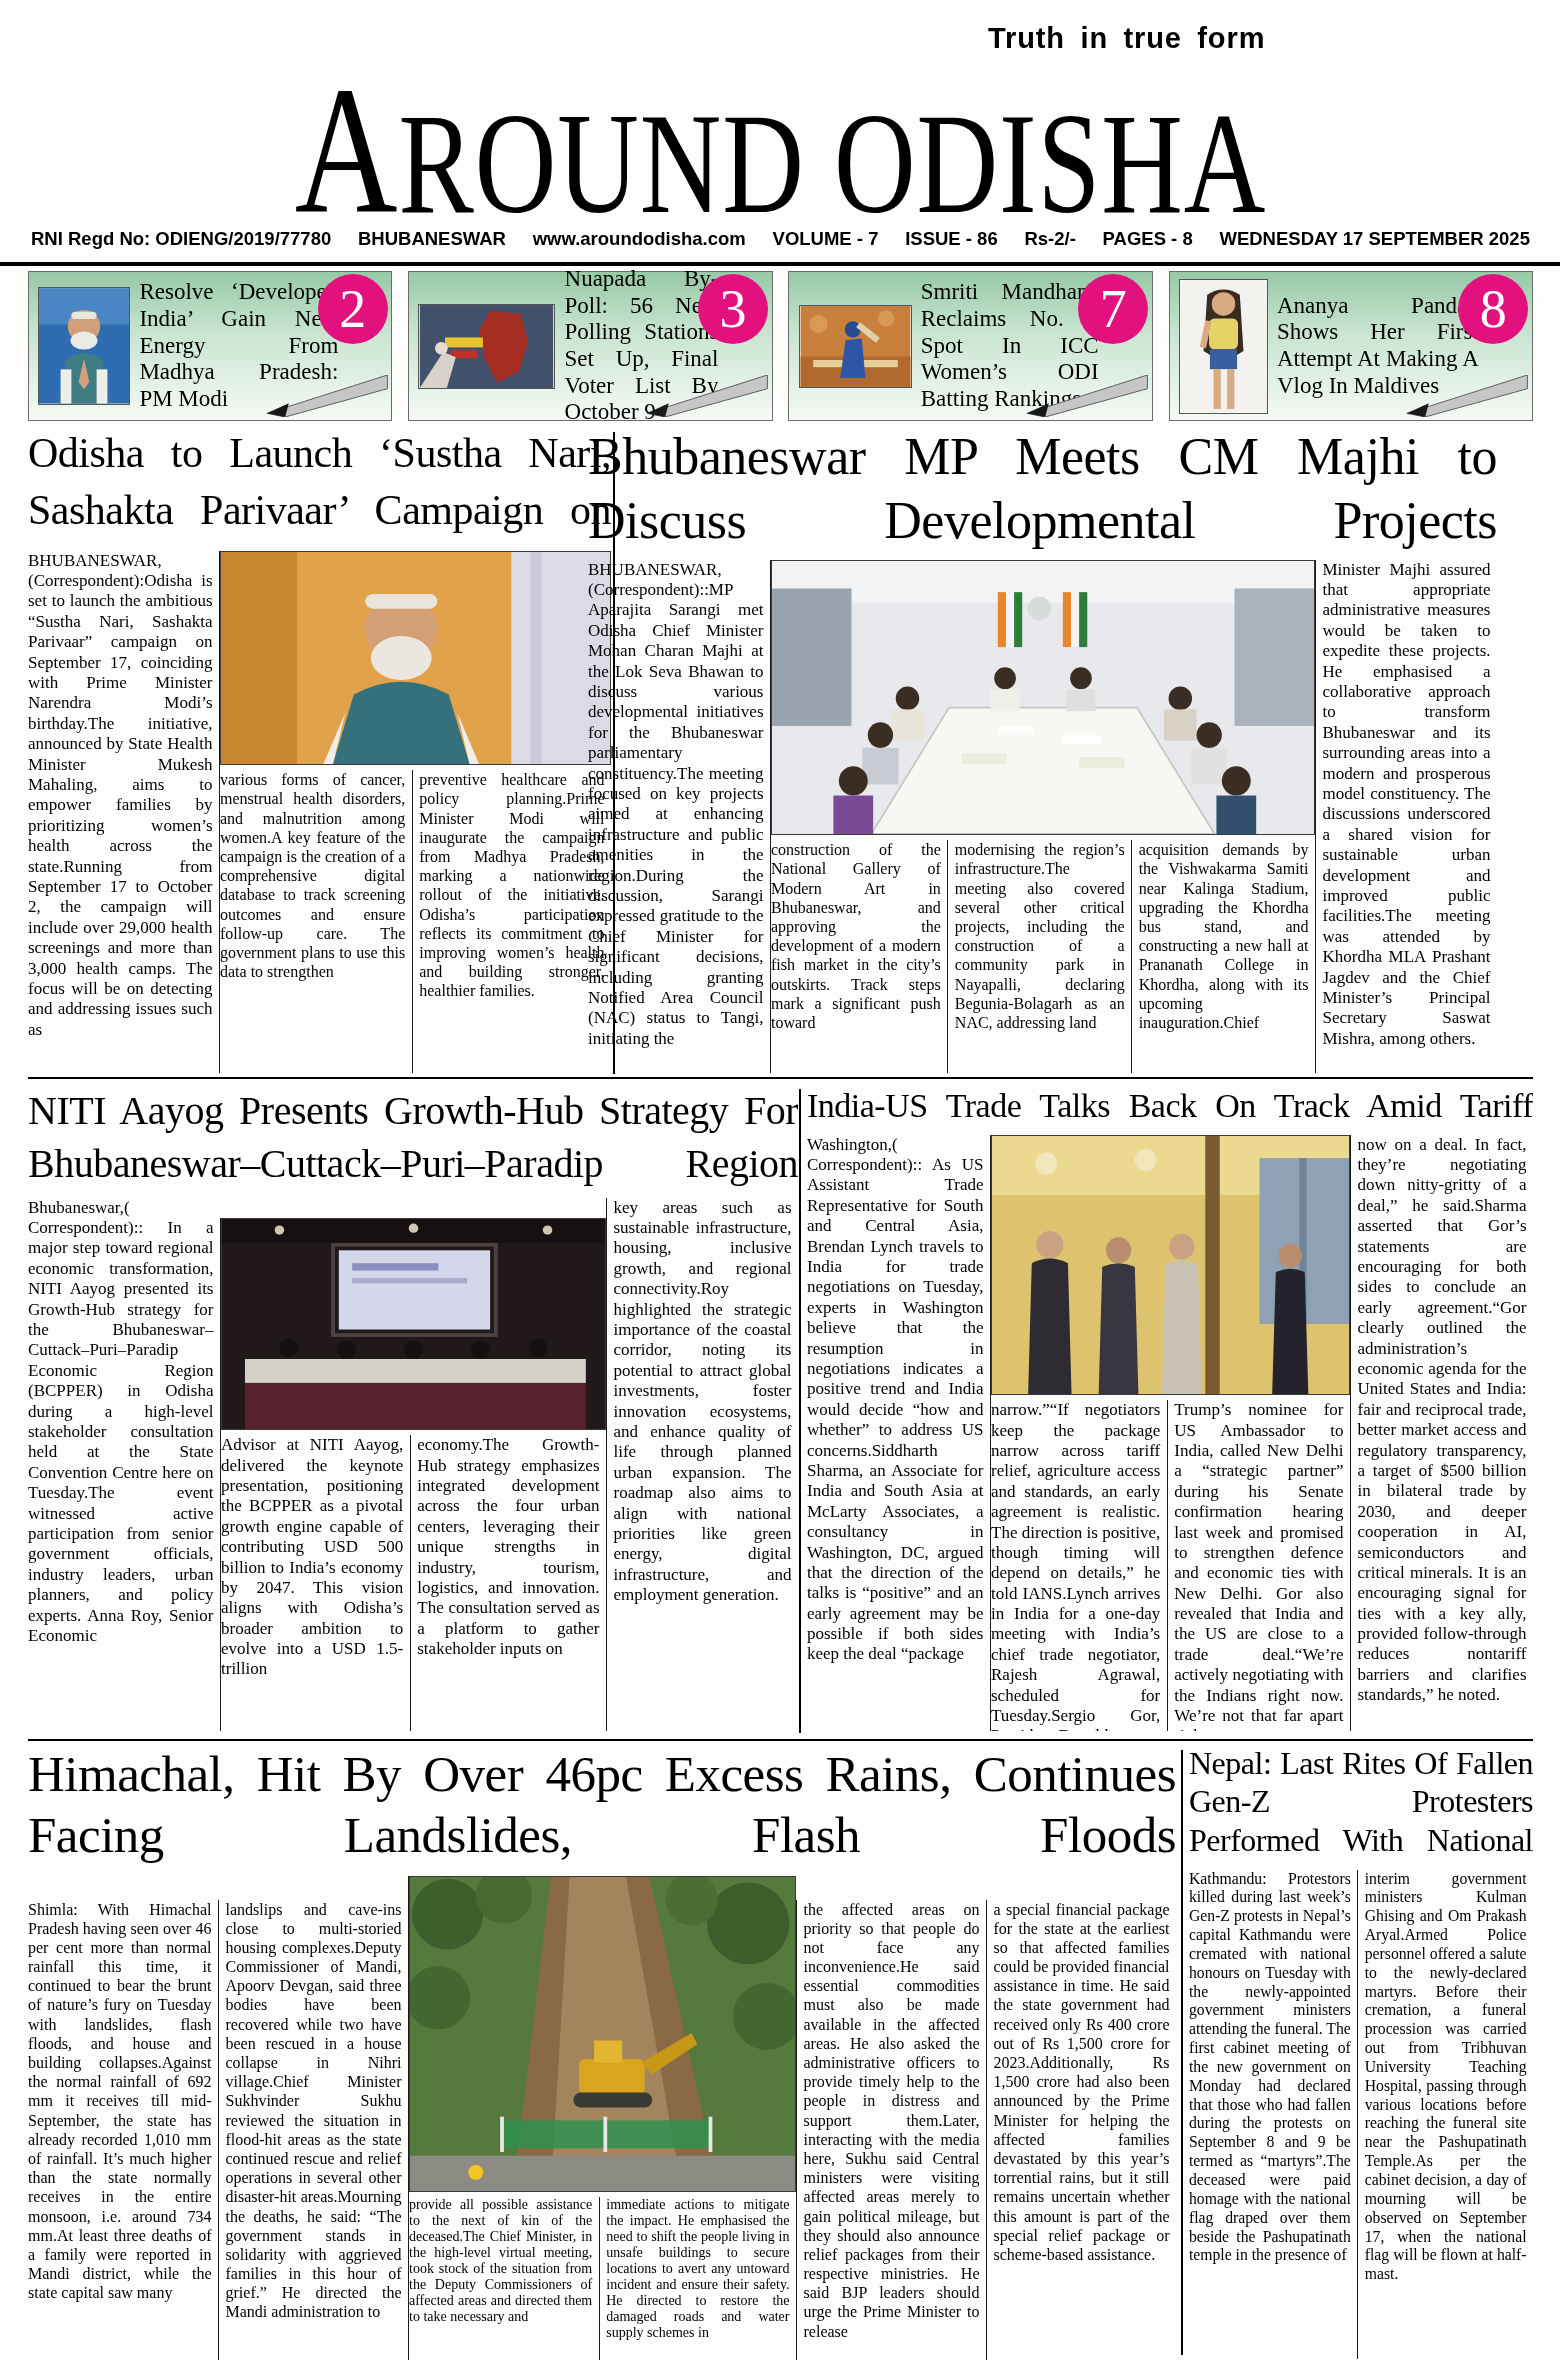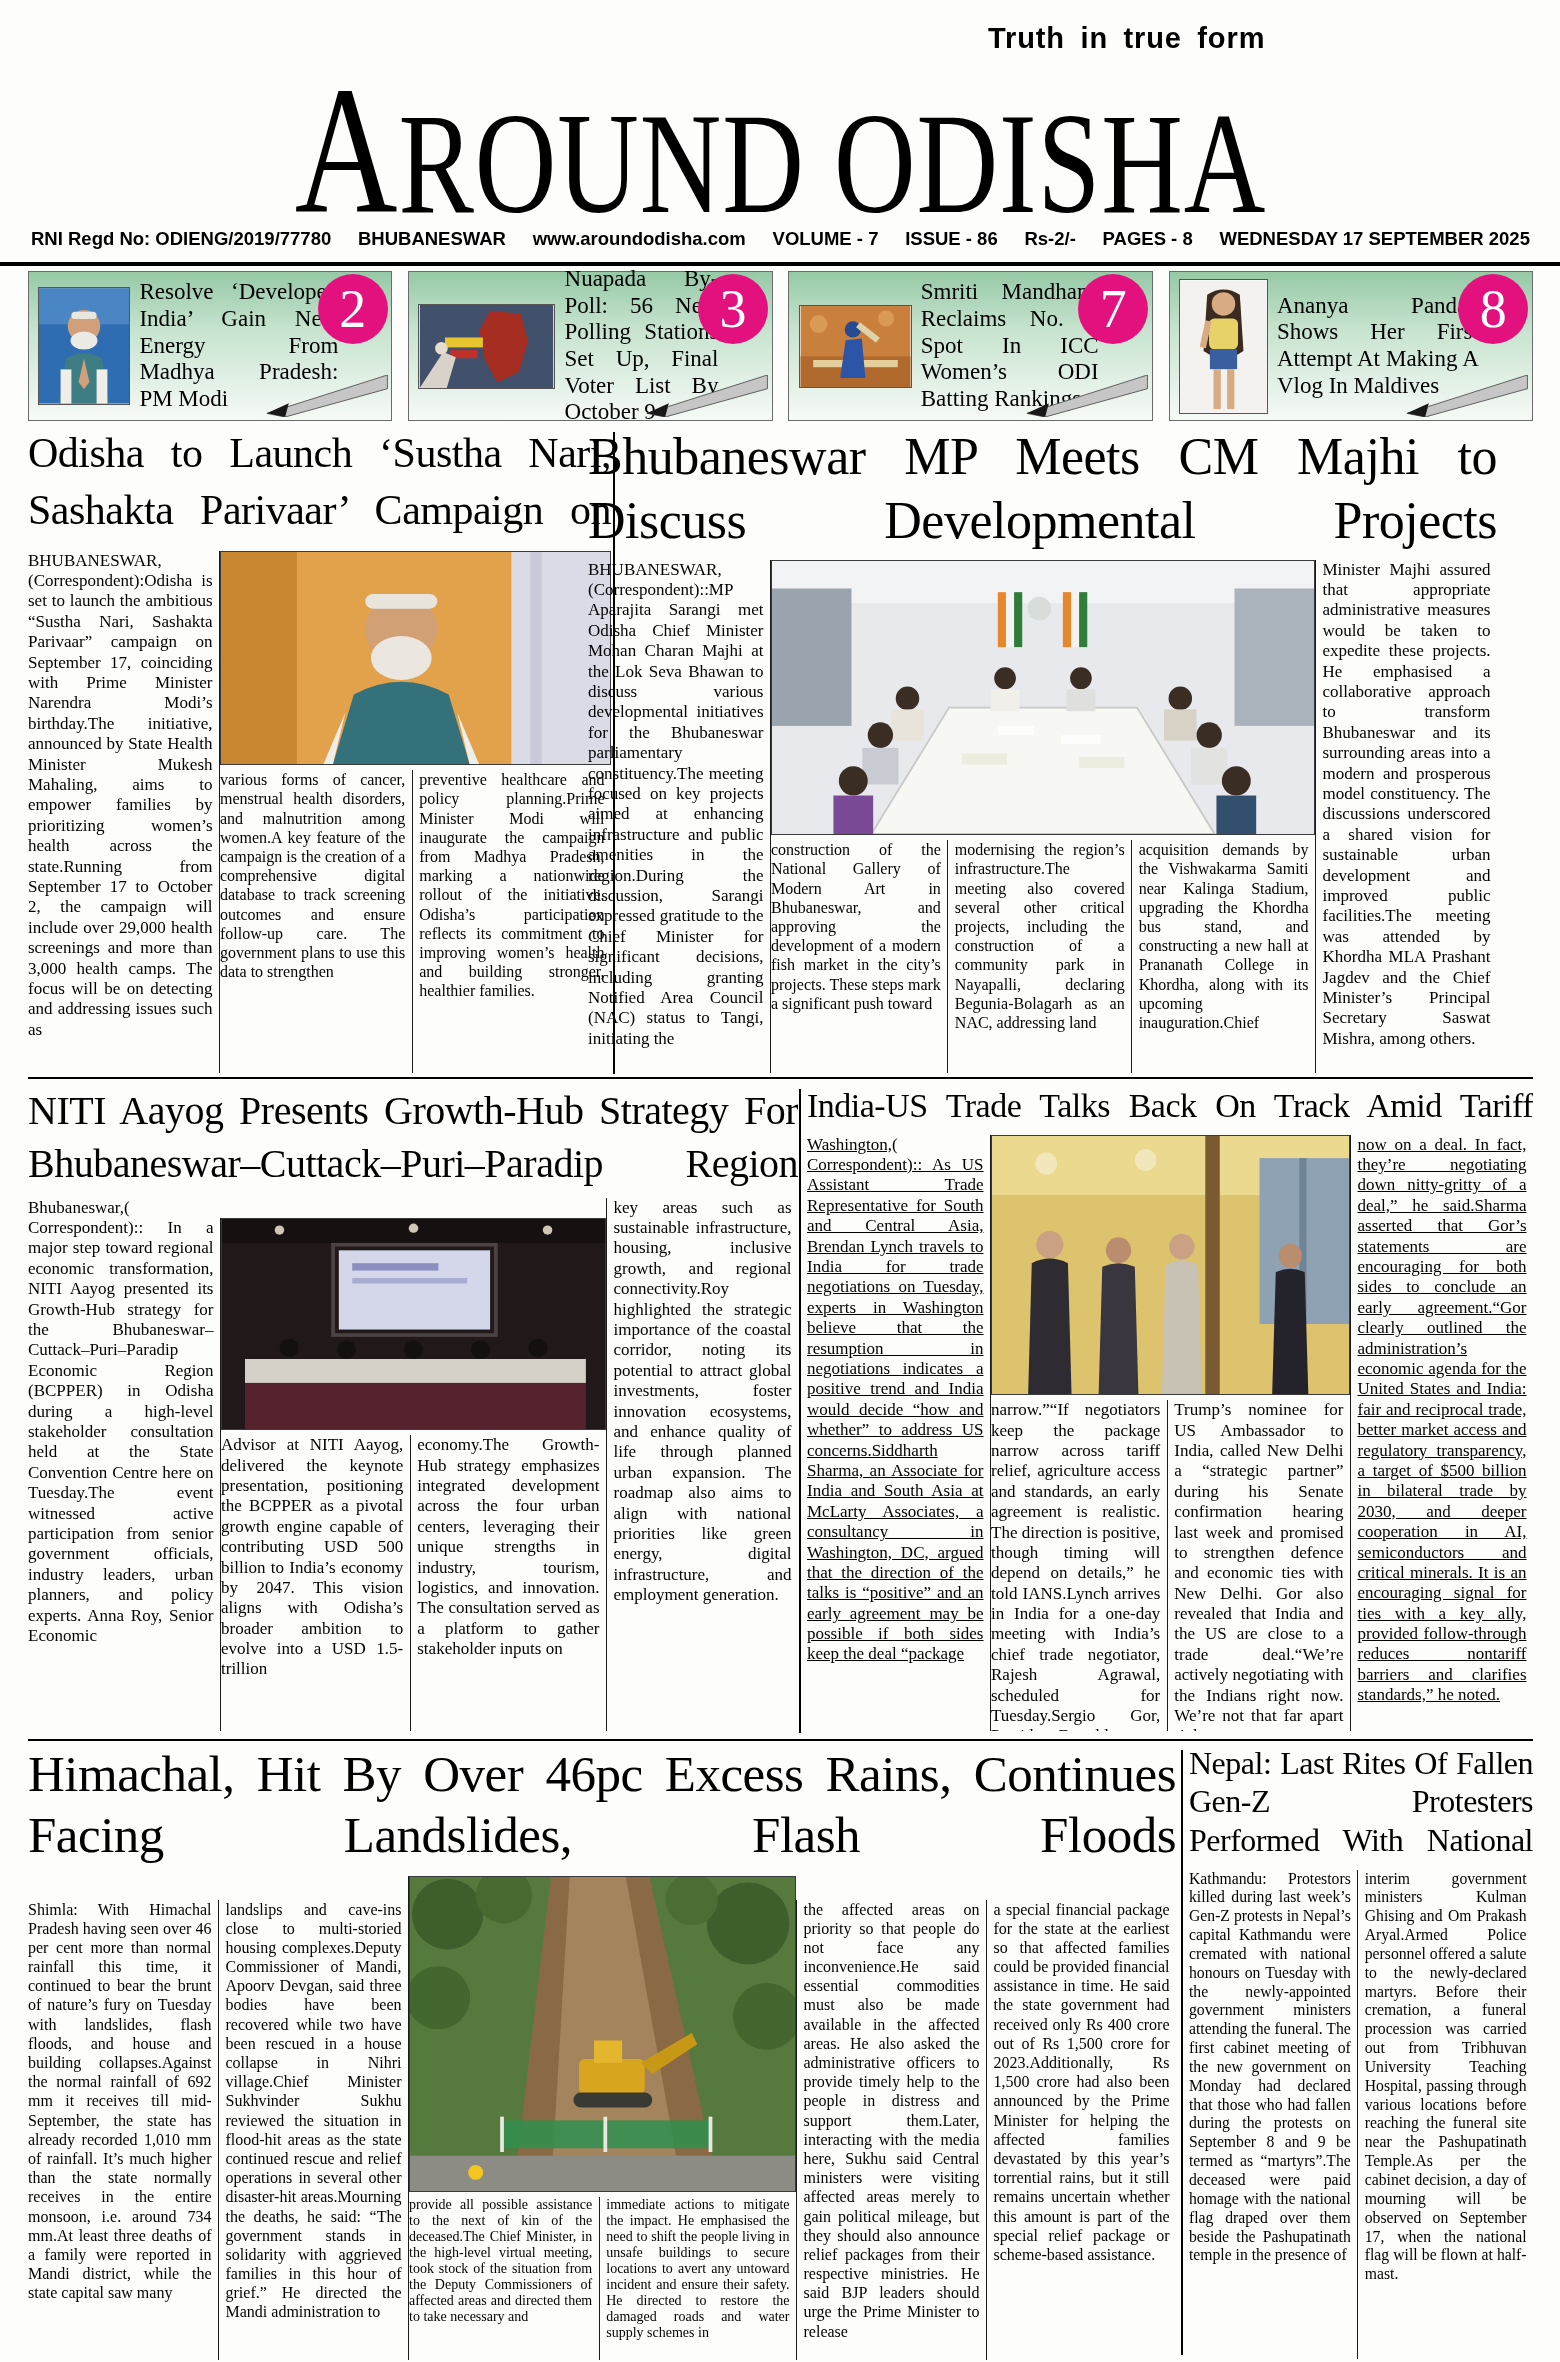--- a/index.html
+++ b/index.html
@@ -65,21 +65,21 @@
   #a3 { left:28px; top:1085px; width:770px; height:648px; }
   #a3 .hl { font-size:40px; line-height:1.32; height:109px; margin-bottom:3.7px; }
   #a3 .abody { height:533px; }
   #a3 .c1, #a3 .c4 { width:192px; flex:none; }
   #a3 .mid { flex:1;margin-top:20px; }
   #a3 .photo { height:212px; }
   
   #a4 { left:807px; top:1085px; width:726px; height:648px; }
   #a4 .hl { font-size:34px; line-height:1.25; height:46px; margin-bottom:3.7px; }
   #a4 .abody { height:596px; }
-  #a4 .c1, #a4 .c4 { width:183px; flex:none;text-decoration:underline; }
+  #a4 .c1, #a4 .c4 { width:183px; flex:none; }
   #a4 .mid { flex:1; }
   #a4 .photo { height:260px; }
   
   #a5 { left:28px; top:1744px; width:1148px; height:617px; }
   #a5 .hl { font-size:51px; line-height:1.2; height:126px; margin-bottom:5.5px; }
   #a5 .abody { height:484px; }
   #a5 .col { font-size:16px; }
   #a5 .c1, #a5 .c2, #a5 .c5, #a5 .c6 { width:190px; flex:none;margin-top:24px; }
   #a5 .mid { flex:1; }
   #a5 .photo { height:316px; }
@@ -255,21 +255,21 @@
               <circle cx="342" cy="128" r="12" fill="#3a2d24"></circle>
                 <rect x="326" y="140" width="32" height="24" fill="#dfe0de"></rect>
             </g>
             <rect x="250" y="180" width="40" height="10" fill="#fdfdfb"></rect>
               <rect x="320" y="190" width="44" height="10" fill="#fdfdfb"></rect>
             <rect x="210" y="210" width="50" height="12" fill="#ececdf"></rect>
               <rect x="340" y="214" width="50" height="12" fill="#ececdf"></rect>
           </svg>
         </div>
         <div class="cols">
-          <div class="col">construction of the National Gallery of Modern Art in Bhubaneswar, and approving the development of a modern fish market in the city’s projects. These steps mark a significant push toward</div>
+          <div class="col">construction of the National Gallery of Modern Art in Bhubaneswar, and approving the development of a modern fish market in the city’s outskirts. Track steps mark a significant push toward</div>
           <div class="col vr">modernising the region’s infrastructure.The meeting also covered several other critical projects, including the construction of a community park in Nayapalli, declaring Begunia-Bolagarh as an NAC, addressing land</div>
           <div class="col vr">acquisition demands by the Vishwakarma Samiti near Kalinga Stadium, upgrading the Khordha bus stand, and constructing a new hall at Prananath College in Khordha, along with its upcoming inauguration.Chief</div>
         </div>
       </div>
       <div class="col c5 vr">Minister Majhi assured that appropriate administrative measures would be taken to expedite these projects. He emphasised a collaborative approach to transform Bhubaneswar and its surrounding areas into a modern and prosperous model constituency. The discussions underscored a shared vision for sustainable urban development and improved public facilities.The meeting was attended by Khordha MLA Prashant Jagdev and the Chief Minister’s Principal Secretary Saswat Mishra, among others.</div>
     </div>
   </section>
 
   <div class="sep-h" style="left:28px; top:1077px; width:1505px;"></div>
 

